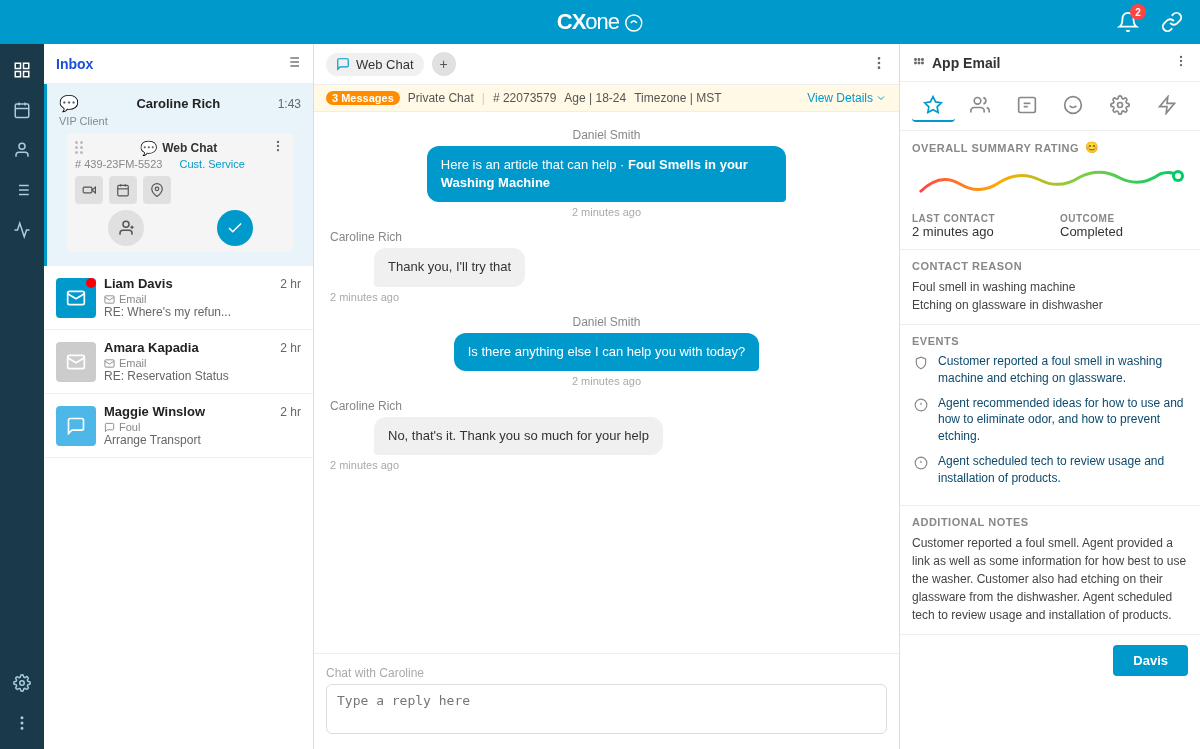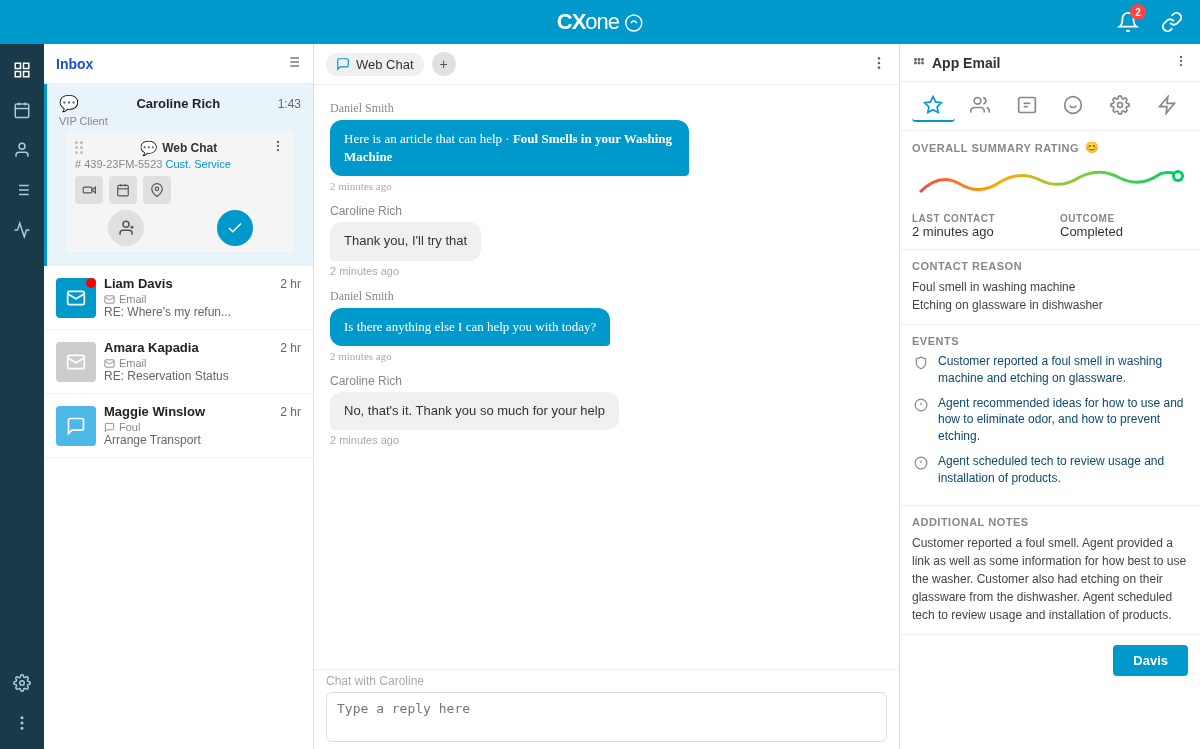--- a/index.html
+++ b/index.html
@@ -346,21 +346,21 @@
     
     .messages-area {
       flex: 1;
       overflow-y: auto;
       padding: 16px;
       display: flex;
       flex-direction: column;
       gap: 12px;
     }
     .message-group { display: flex; flex-direction: column; }
-    .message-from-agent { align-items: flex-start; font-family: Liberation Serif, serif; }
+    .message-from-agent { align-items: center; }
     .message-from-customer { align-items: flex-start; }
     .message-sender {
       font-size: 12px;
       color: #888;
       margin-bottom: 4px;
     }
     .message-from-agent .message-sender { text-align: right; }
     .message-bubble {
       max-width: 65%;
       padding: 10px 14px;
@@ -371,31 +371,32 @@
     .bubble-agent {
       background: #0099cc;
       color: white;
       border-bottom-right-radius: 4px;
     }
     .bubble-agent a, .bubble-agent strong { color: white; font-weight: 700; }
     .bubble-customer {
       background: #f0f0f0;
       color: #333;
       border-bottom-left-radius: 4px;
+      margin-left: 44px;
     }
     .message-time {
       font-size: 11px;
       color: #aaa;
       margin-top: 4px;
     }
     .message-from-agent .message-time { text-align: right; }
 
     
     .chat-input-area {
-      padding: 4px 12px;
+      padding: 12px 12px;
       border-top: 1px solid #eee;
     }
     .chat-input-label {
       font-size: 12px;
       color: #aaa;
       margin-bottom: 4px;
     }
     .chat-input {
       width: 100%;
       min-height: 50px;
@@ -706,21 +707,21 @@
             <div>
               <svg width="14" height="14" viewBox="0 0 24 24" fill="none" stroke="#666" stroke-width="2">
                   <circle cx="12" cy="5" r="1"></circle>
                   <circle cx="12" cy="12" r="1"></circle>
                   <circle cx="12" cy="19" r="1"></circle>
                 </svg>
             </div>
           </div>
           <div class="webchat-id">
             <span># 439-23FM-5523</span>
-            <span class="cust-service" style="margin-left:0;">Cust. Service</span>
+            <span class="cust-service" style="margin-left:14px;">Cust. Service</span>
           </div>
           <div class="webchat-actions">
             <div class="action-btn">
               <svg width="14" height="14" viewBox="0 0 24 24" fill="none" stroke="currentColor" stroke-width="2">
                   <rect x="2" y="7" width="15" height="10" rx="2"></rect>
                   <polygon points="23 7 17 12 23 17 23 7"></polygon>
                 </svg>
             </div>
             <div class="action-btn">
               <svg width="14" height="14" viewBox="0 0 24 24" fill="none" stroke="currentColor" stroke-width="2">
@@ -847,20 +848,34 @@
       <div style="flex:1;"></div>
       <div>
         <svg width="16" height="16" viewBox="0 0 24 24" fill="none" stroke="#666" stroke-width="2">
             <circle cx="12" cy="5" r="1"></circle>
             <circle cx="12" cy="12" r="1"></circle>
             <circle cx="12" cy="19" r="1"></circle>
           </svg>
       </div>
     </div>
 
+    <div class="chat-meta-bar">
+      <span class="messages-badge">3 Messages</span>
+      <span class="meta-item">Private Chat</span>
+      <span class="meta-separator">|</span>
+      <span class="meta-item"># 22073579</span>
+      <span class="meta-item">Age | 18-24</span>
+      <span class="meta-item">Timezone | MST</span>
+      <div class="view-details">
+        <span>View Details</span>
+        <svg width="12" height="12" viewBox="0 0 24 24" fill="none" stroke="#0099cc" stroke-width="2">
+            <polyline points="6 9 12 15 18 9"></polyline>
+          </svg>
+      </div>
+    </div>
 
     <div class="messages-area">
 
       <div class="message-group message-from-agent">
         <div class="message-sender">Daniel Smith</div>
         <div class="message-bubble bubble-agent">
           Here is an article that can help · <strong>Foul Smells in your Washing Machine</strong>
         </div>
         <div class="message-time">2 minutes ago</div>
       </div>

